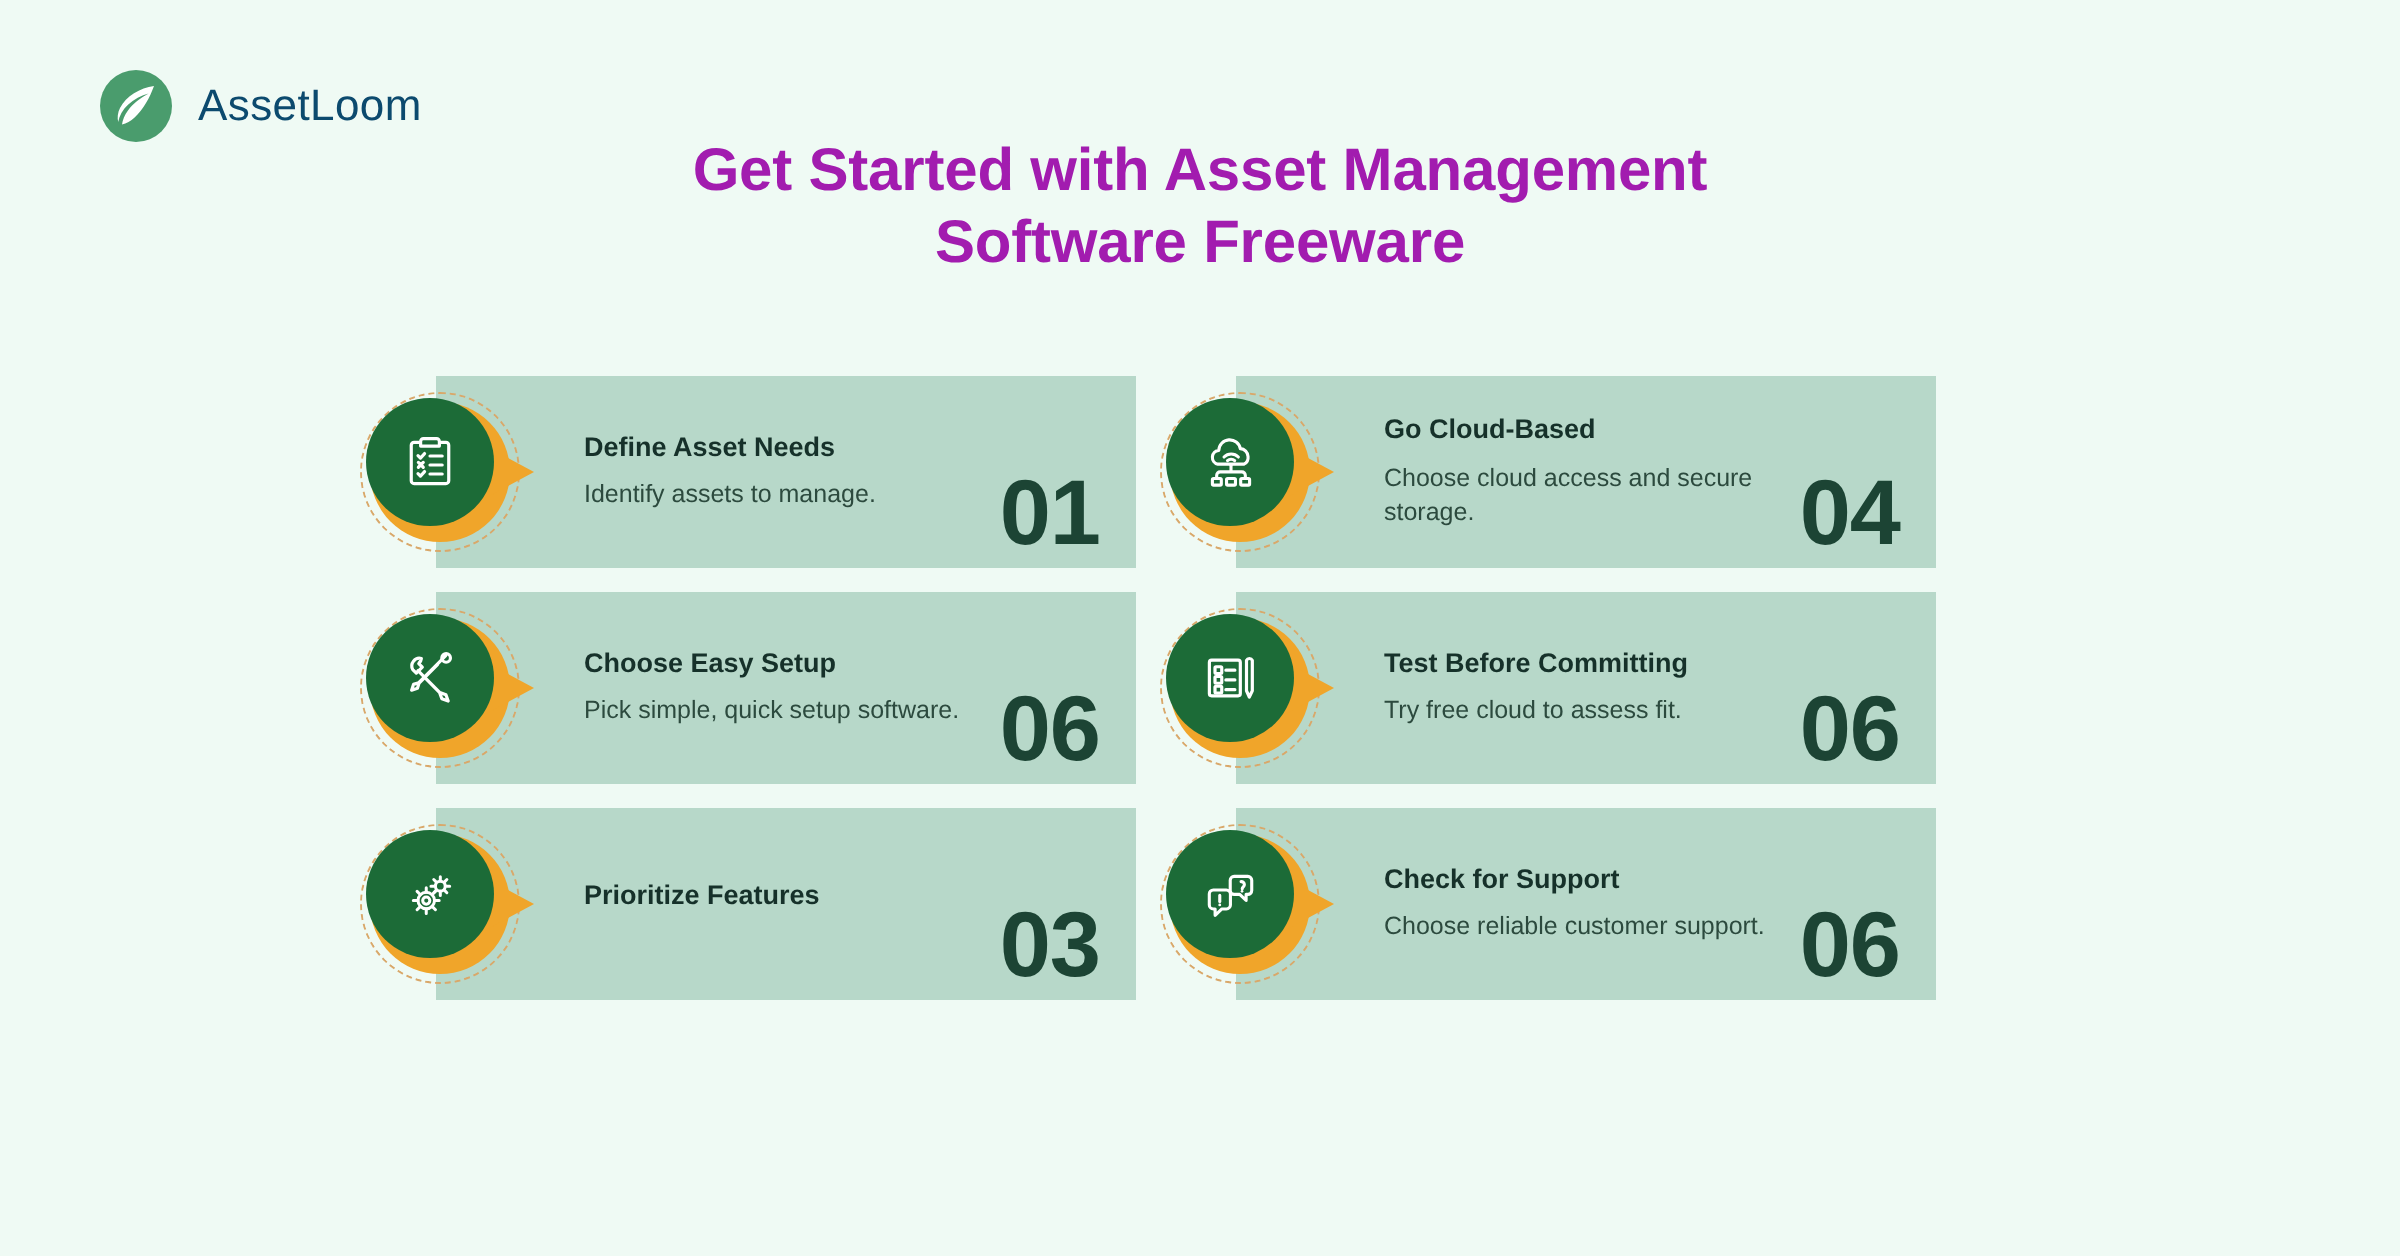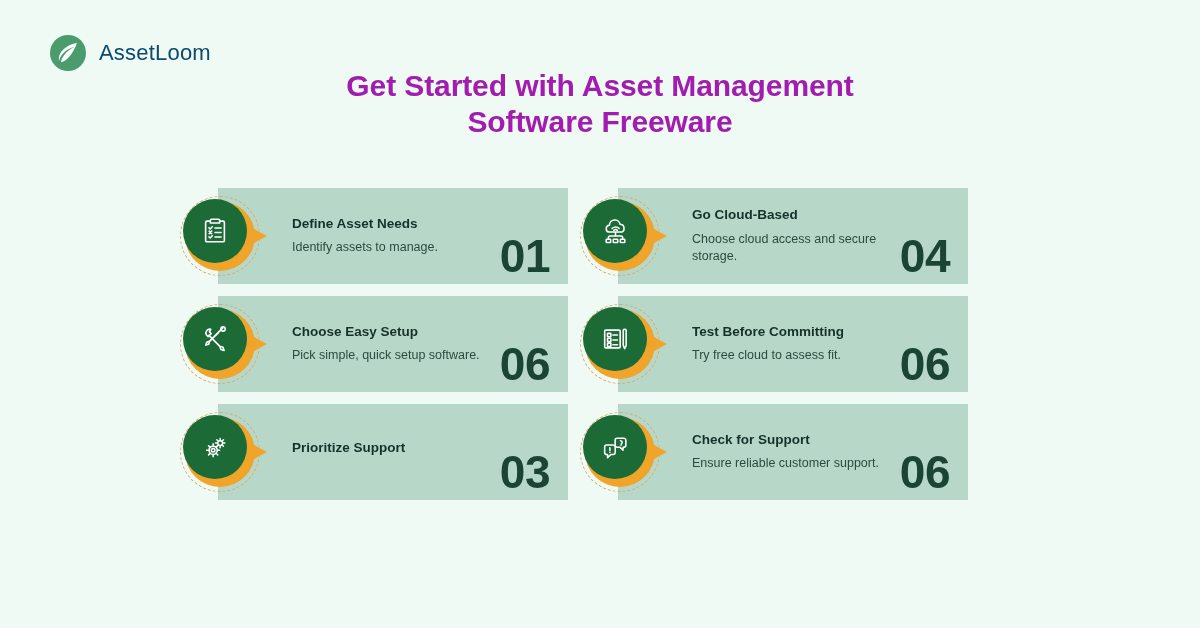--- a/index.html
+++ b/index.html
@@ -299,21 +299,21 @@
       <svg viewBox="0 0 32 32" width="30" height="30" fill="none" stroke="#ffffff" stroke-width="1.6" stroke-linecap="round" stroke-linejoin="round">
         <path d="M13.6 14.1l.7-2.3 2.6.2.9-2.2 2.3 1.2 1.9-1.8 1.3 2.2 2.5-.6.1 2.6 2.2 1-1.6 2 1.3 2.2-2.4.9-.4 2.5-2.5-.5-1.6 2-1.9-1.7-2.3 1-.7-2.4-2.4-.9 1-2.3-1-2.3z" opacity="0"></path>
         <circle cx="21.5" cy="11.8" r="2.6"></circle>
         <path d="M21.5 6.8v1.6M21.5 15.2v1.6M16.5 11.8h1.6M24.9 11.8h1.6M18 8.3l1.1 1.1M23.9 14.2l1.1 1.1M25 8.3l-1.1 1.1M19.1 14.2L18 15.3"></path>
         <circle cx="14" cy="19.5" r="4.4"></circle>
         <circle cx="14" cy="19.5" r="1.9"></circle>
         <path d="M14 12.6v2.5M14 23.9v2.5M7.1 19.5h2.5M18.4 19.5h2.5M9.1 14.6l1.8 1.8M17.1 22.6l1.8 1.8M18.9 14.6l-1.8 1.8M10.9 22.6l-1.8 1.8"></path>
       </svg>
     </div>
     <div class="step-text">
-      <div class="step-title">Prioritize Support</div>
+      <div class="step-title">Prioritize Features</div>
     </div>
     <div class="step-num">03</div>
   </div>
 
   <div class="step">
     <div class="step-card"></div>
     <div class="ring-dashed"></div>
     <div class="badge-orange">
       <div class="disc"></div>
         <div class="point"></div>
@@ -323,18 +323,18 @@
         <path d="M17.6 6.4h7.1a2 2 0 012 2v5.3a2 2 0 01-2 2h-.9v3.1l-3.3-3.1h-2.9a2 2 0 01-2-2V8.4a2 2 0 012-2z"></path>
         <path d="M21.2 9.1a1.6 1.6 0 011.7 1.6c0 1-1.1 1.2-1.1 2.1"></path>
         <circle cx="21.7" cy="14.1" r="0.7" fill="#ffffff" stroke="none"></circle>
         <path d="M13.6 13.4H6.9a2.1 2.1 0 00-2.1 2.1v5.6a2.1 2.1 0 002.1 2.1h.9v3.3l3.5-3.3h2.3a2.1 2.1 0 002.1-2.1v-5.6a2.1 2.1 0 00-2.1-2.1z"></path>
         <path d="M10.2 16.2v3.2"></path>
         <circle cx="10.2" cy="21.1" r="0.75" fill="#ffffff" stroke="none"></circle>
       </svg>
     </div>
     <div class="step-text">
       <div class="step-title">Check for Support</div>
-      <div class="step-desc">Ensure reliable customer support.</div>
+      <div class="step-desc">Choose reliable customer support.</div>
     </div>
     <div class="step-num">06</div>
   </div>
 
 </div>
 
 </body></html>

